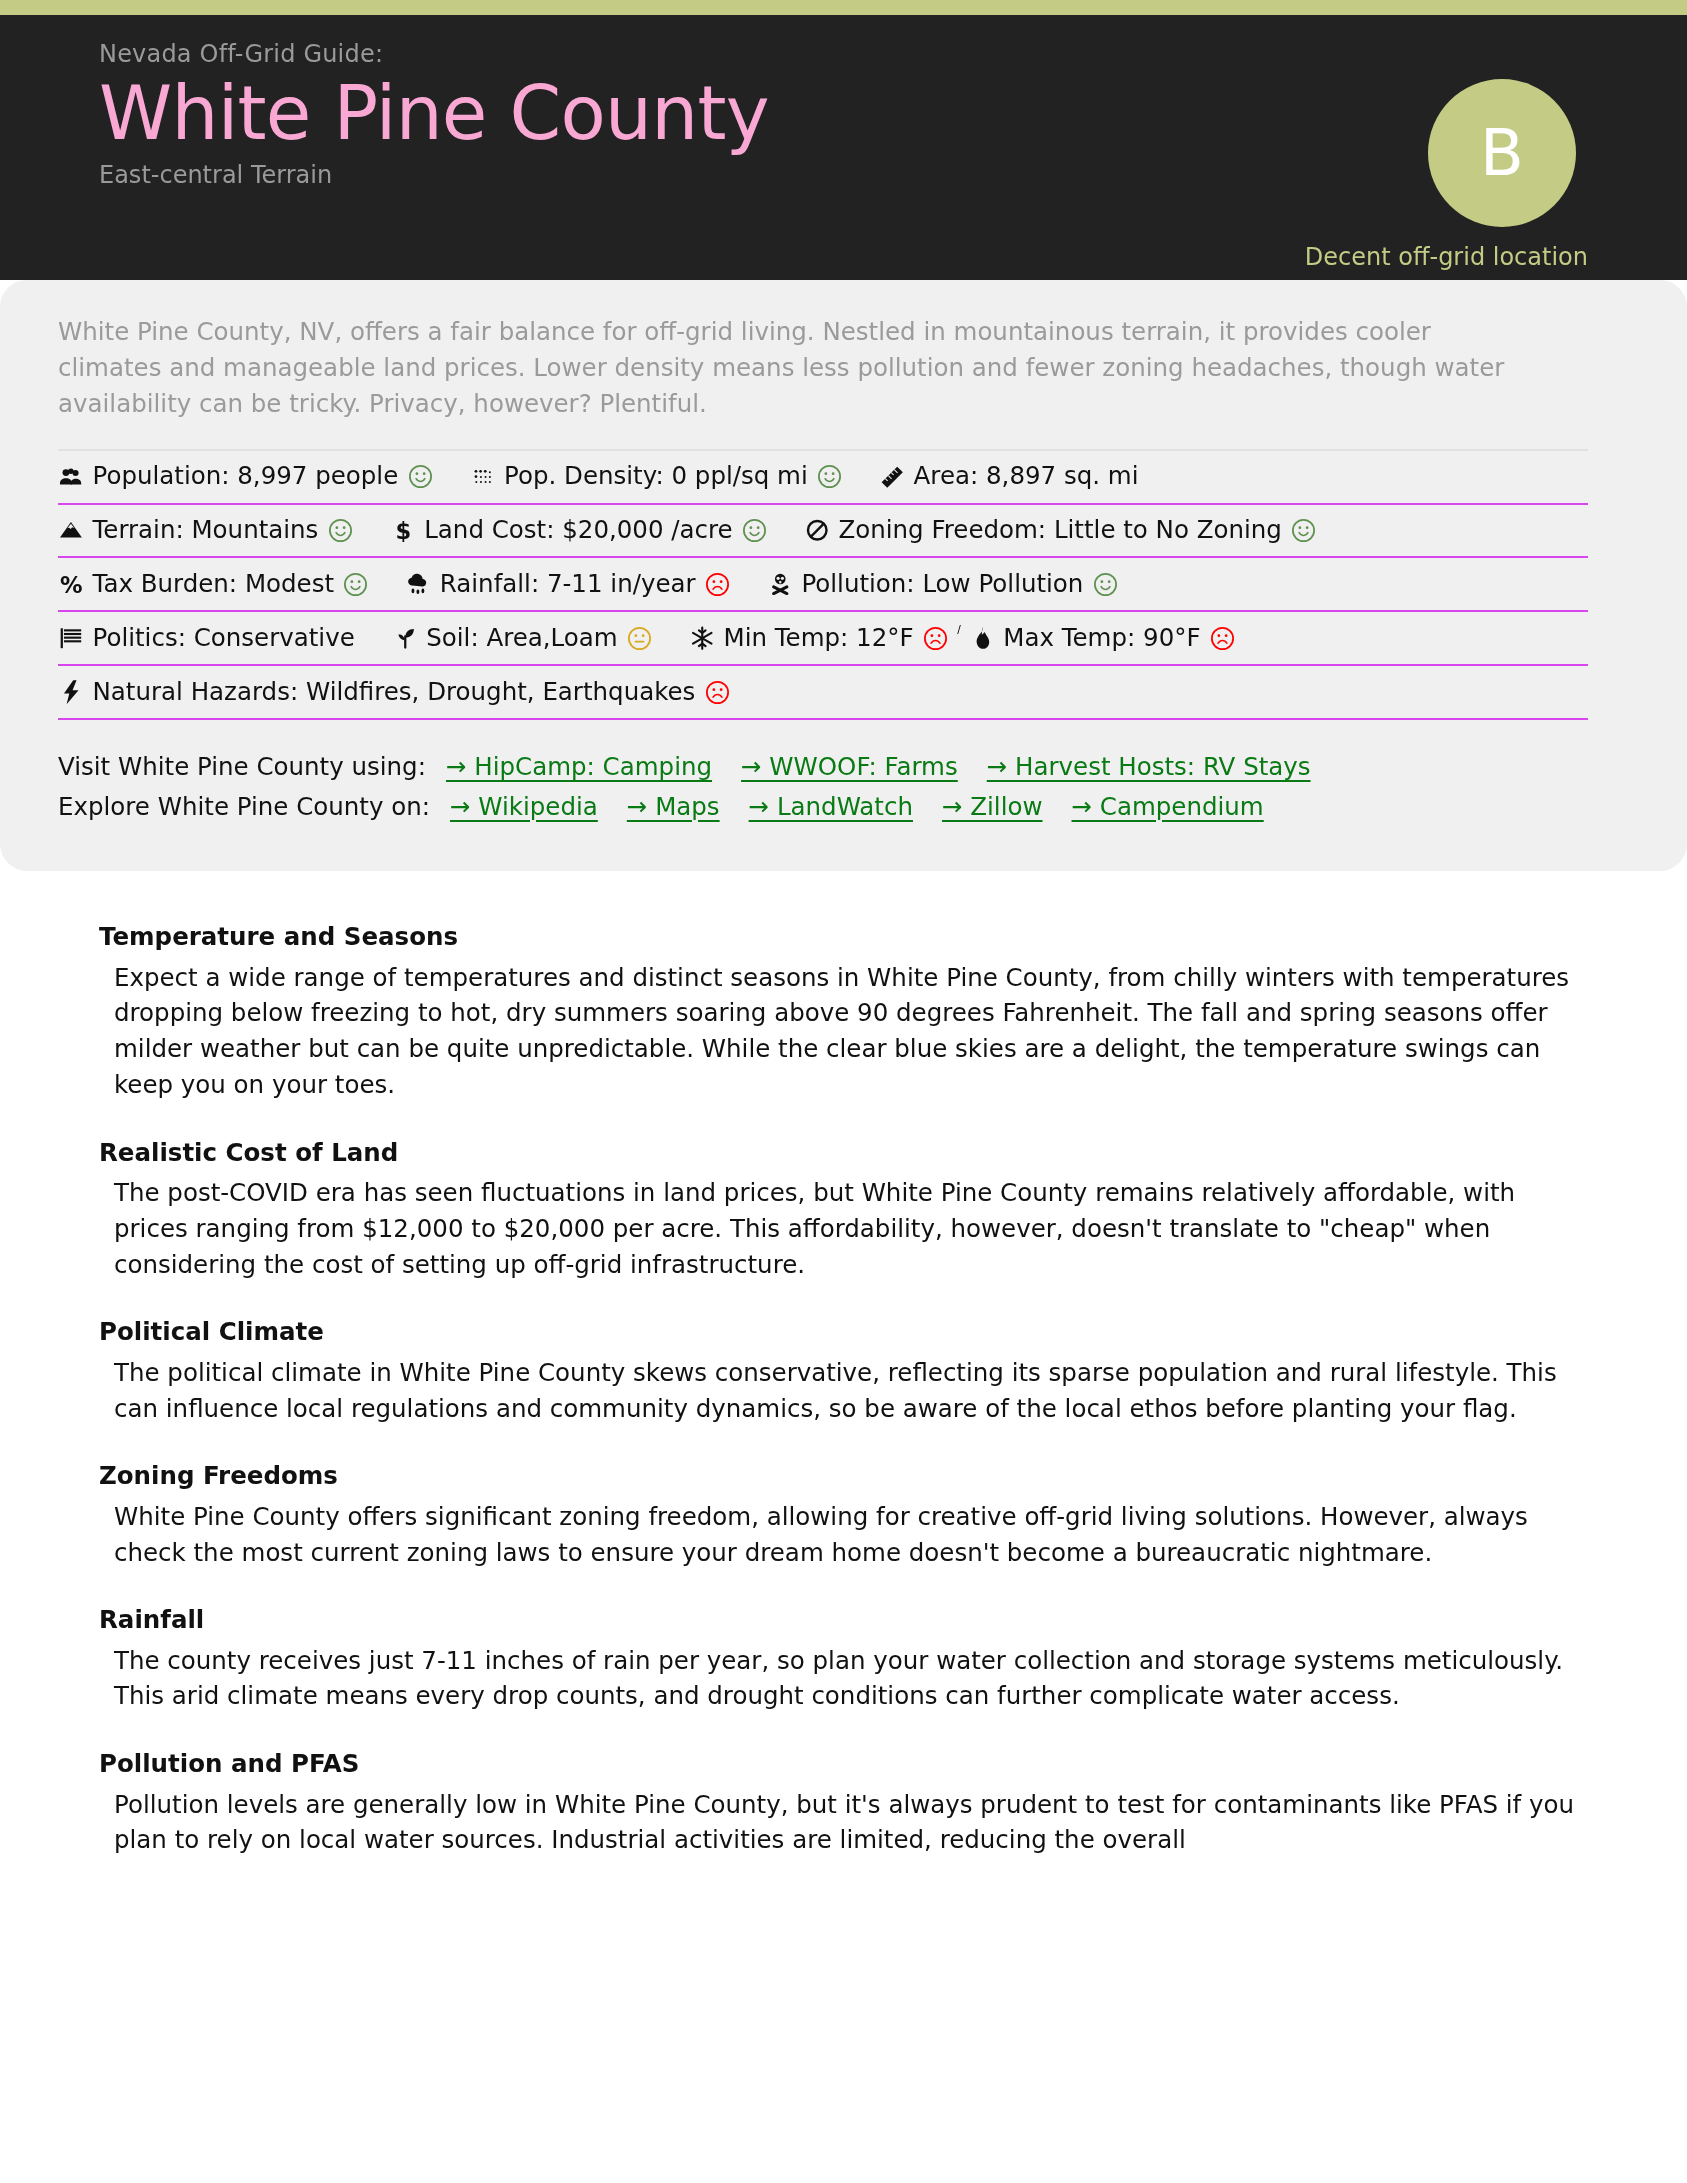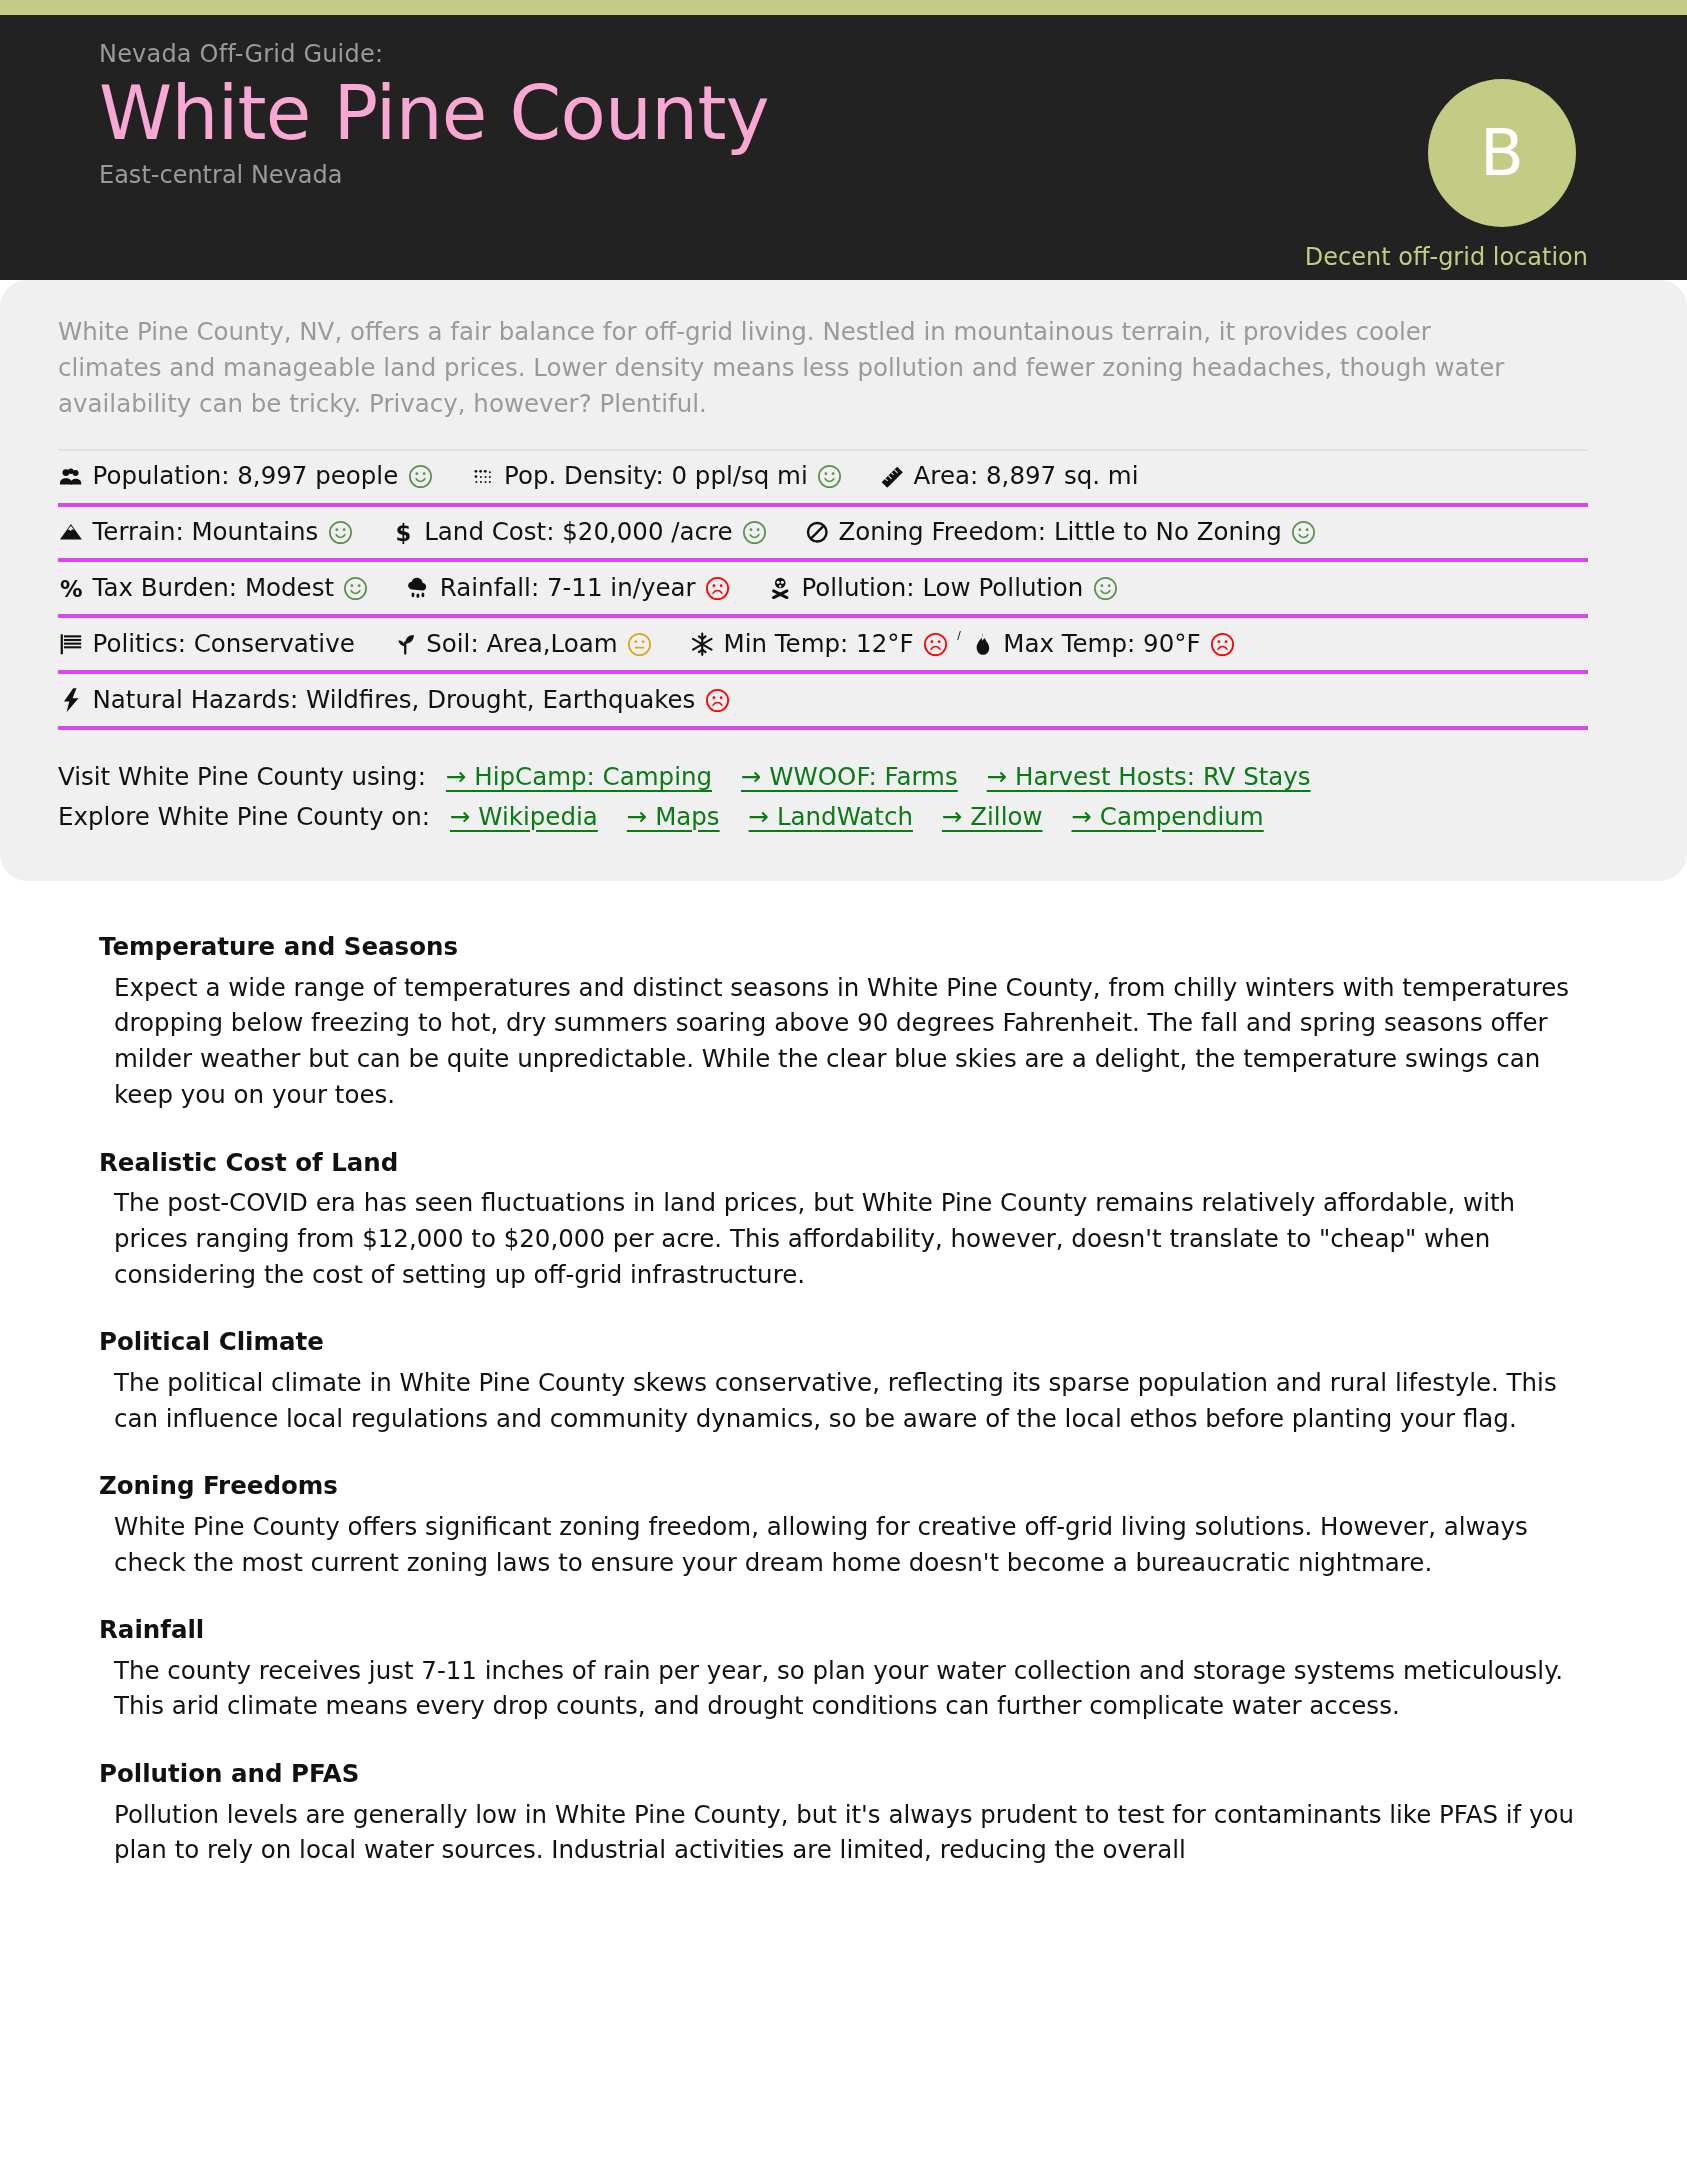--- a/index.html
+++ b/index.html
@@ -94,21 +94,21 @@
     line-height: 1.48;
     margin: 0 0 26.5px 0;
     max-width: 1456px;
   }
 
   
   .stats {
     border-top: 2px solid #e2e2e2;
   }
   .stat-row {
-    border-bottom: 4px solid #d946ef;
+    border-bottom: 2px solid #d946ef;
     padding: 10.6px 0 10.6px 0;
     display: flex;
     flex-wrap: nowrap;
     gap: 0;
   }
   .stat-item {
     display: inline-flex;
     align-items: center;
     font-size: 24.5px;
     color: #111111;
@@ -184,21 +184,21 @@
   .sec-body:last-child { margin-bottom: 0; }
 </style>
 </head>
 <body>
 
 <div class="accent-bar"></div>
 
 <div class="header">
   <p class="kicker">Nevada Off-Grid Guide:</p>
   <h1 class="county-title">White Pine County</h1>
-  <p class="subtitle">East-central Nevada</p>
+  <p class="subtitle">East-central Terrain</p>
 
   <div class="grade-wrap">
     <div class="grade-circle">
       <span class="grade-letter">B</span>
     </div>
     <div class="grade-caption">Decent off-grid location</div>
   </div>
 </div>
 
 <div class="summary-band">

